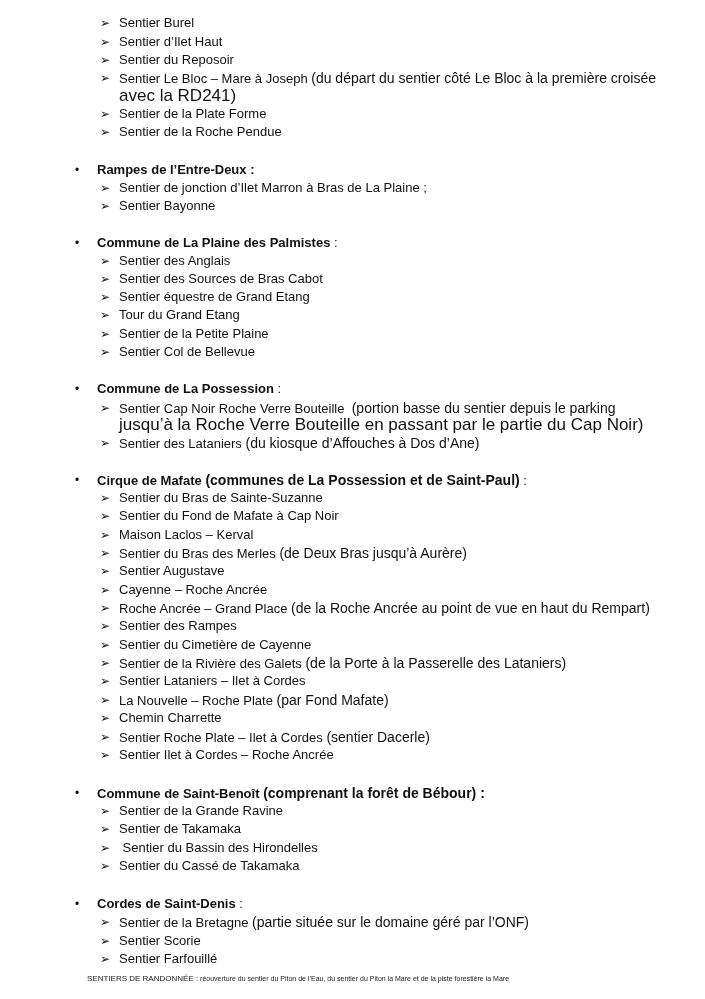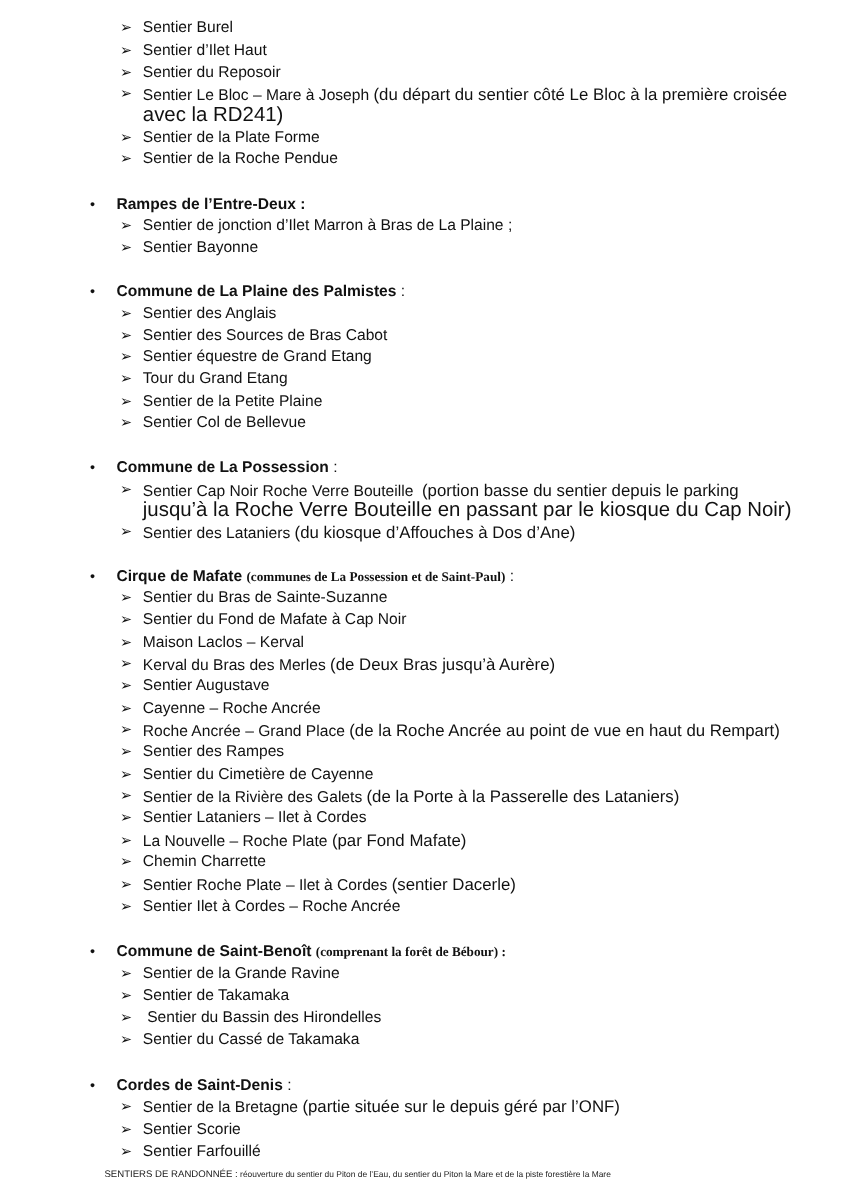--- a/index.html
+++ b/index.html
@@ -7,21 +7,21 @@
          font-family:"Liberation Sans", sans-serif; color:#111; }
   .page { position:absolute; left:0; top:0; width:705px; height:999px; }
   .item { position:absolute; left:100px; font-size:13px; line-height:18px; white-space:nowrap; }
   .item .arrow { position:absolute; left:0; top:0; width:14px; font-size:12px; }
   .item .txt { position:absolute; left:19px; top:0; }
   .item .note { font-size:14px; }
   .cont { position:absolute; left:119px; font-size:17px; line-height:16px; white-space:nowrap; }
   .head { position:absolute; left:75px; font-size:13px; line-height:18px; white-space:nowrap; }
   .head .dot { position:absolute; left:0; top:0; font-size:12px; }
   .head .lbl { position:absolute; left:22px; top:0; font-weight:bold; }
-  .head .lbl .sub { font-size:11px;font-family:Liberation Serif, serif; }
+  .head .lbl .sub { font-size:14px; }
   .head .lbl .colon { font-weight:normal; }
   .footer { position:absolute; left:87px; top:973px; font-size:8px; line-height:12px; white-space:nowrap; color:#222; }
   .footer .small { font-size:7px; }
 </style>
 </head>
 <body>
 
 <div class="page">
 
   <div class="item" style="top:14px">
@@ -93,21 +93,21 @@
     </div>
 
   <div class="head" style="top:380px">
       <span class="dot">•</span>
       <span class="lbl"><span>Commune de La Possession</span><span class="colon"> :</span></span>
     </div>
   <div class="item" style="top:399px">
       <span class="arrow">➢</span>
       <span class="txt"><span>Sentier Cap Noir Roche Verre Bouteille</span>&nbsp;&nbsp;<span class="note">(portion basse du sentier depuis le parking</span></span>
     </div>
-  <div class="cont" style="top:417px">jusqu’à la Roche Verre Bouteille en passant par le kiosque du Cap Noir)</div>
+  <div class="cont" style="top:417px">jusqu’à la Roche Verre Bouteille en passant par le partie du Cap Noir)</div>
   <div class="item" style="top:434px">
       <span class="arrow">➢</span>
       <span class="txt"><span>Sentier des Lataniers</span> <span class="note">(du kiosque d’Affouches à Dos d’Ane)</span></span>
     </div>
 
   <div class="head" style="top:471px">
       <span class="dot">•</span>
       <span class="lbl"><span>Cirque de Mafate</span> <span class="sub">(communes de La Possession et de Saint-Paul)</span><span class="colon"> :</span></span>
     </div>
   <div class="item" style="top:489px">
@@ -117,21 +117,21 @@
   <div class="item" style="top:507px">
       <span class="arrow">➢</span>
       <span class="txt">Sentier du Fond de Mafate à Cap Noir</span>
     </div>
   <div class="item" style="top:526px">
       <span class="arrow">➢</span>
       <span class="txt">Maison Laclos – Kerval</span>
     </div>
   <div class="item" style="top:544px">
       <span class="arrow">➢</span>
-      <span class="txt"><span>Kerval du Bras des Merles</span> <span class="note">(de Deux Bras jusqu’à Aurère)</span></span>
+      <span class="txt"><span>Sentier du Bras des Merles</span> <span class="note">(de Deux Bras jusqu’à Aurère)</span></span>
     </div>
   <div class="item" style="top:562px">
       <span class="arrow">➢</span>
       <span class="txt">Sentier Augustave</span>
     </div>
   <div class="item" style="top:581px">
       <span class="arrow">➢</span>
       <span class="txt">Cayenne – Roche Ancrée</span>
     </div>
   <div class="item" style="top:599px">
@@ -191,21 +191,21 @@
       <span class="arrow">➢</span>
       <span class="txt">Sentier du Cassé de Takamaka</span>
     </div>
 
   <div class="head" style="top:895px">
       <span class="dot">•</span>
       <span class="lbl"><span>Cordes de Saint-Denis</span><span class="colon"> :</span></span>
     </div>
   <div class="item" style="top:913px">
       <span class="arrow">➢</span>
-      <span class="txt"><span>Sentier de la Bretagne</span> <span class="note">(partie située sur le depuis géré par l’ONF)</span></span>
+      <span class="txt"><span>Sentier de la Bretagne</span> <span class="note">(partie située sur le domaine géré par l’ONF)</span></span>
     </div>
   <div class="item" style="top:932px">
       <span class="arrow">➢</span>
       <span class="txt">Sentier Scorie</span>
     </div>
   <div class="item" style="top:950px">
       <span class="arrow">➢</span>
       <span class="txt">Sentier Farfouillé</span>
     </div>
 

